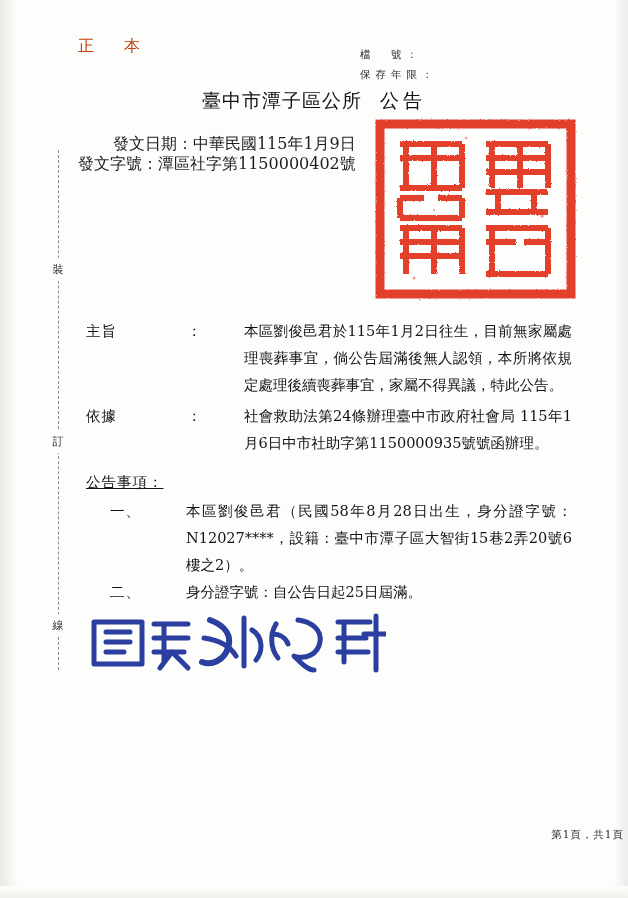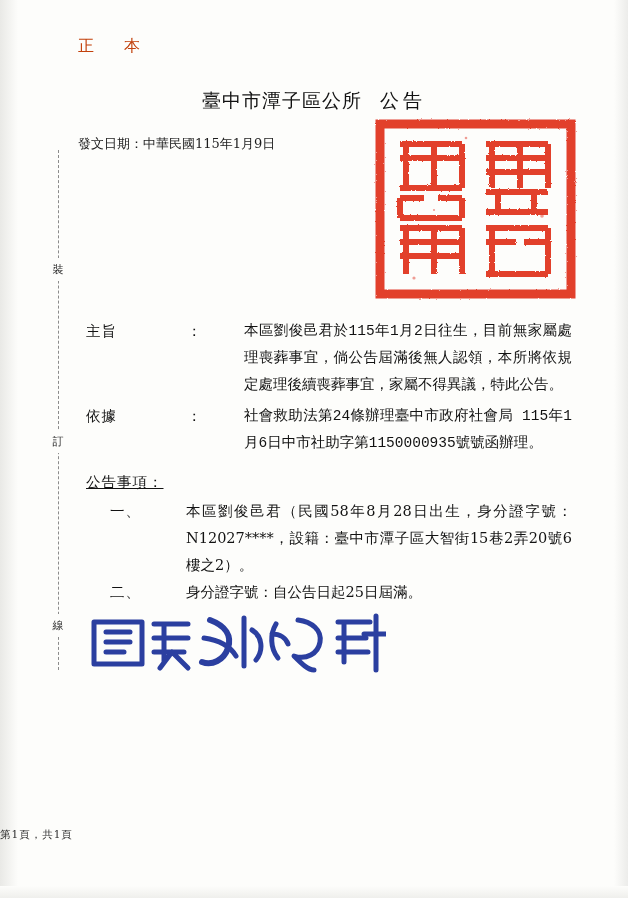--- a/index.html
+++ b/index.html
@@ -90,21 +90,21 @@
     font-size: 19px;
     letter-spacing: 1px;
     color: #111;
   }
   .title .pub { margin-left: 18px; letter-spacing: 4px; font-family: Liberation Mono, monospace; }
 
   .issue-block {
     position: absolute;
     left: 78px;
     top: 134px;
-    font-size: 13px;
+    font-size: 16px;
     line-height: 20px;
     color: #1d1d1d;
     text-align: right;
   }
 
   
   .seal {
     position: absolute;
     left: 374px;
     top: 118px;
@@ -123,21 +123,21 @@
     line-height: 27px;
     color: #121212;
   }
   .blk { display: flex; align-items: flex-start; margin-bottom: 4px; gap: 47px; }
   .blk .lead {
     flex: 0 0 auto;
     width: 54px;
     letter-spacing: 1px;
   }
   .blk .colon { flex: 0 0 auto; width: 10px; }
-  .blk .txt { flex: 1 1 auto; text-align: justify; font-family: Liberation Mono, monospace; }
+  .blk .txt { flex: 1 1 auto; text-align: justify; }
 
   .section-head {
     margin-top: 12px;
     margin-bottom: 2px;
     letter-spacing: 1px;
     text-decoration: underline;
   }
   .item {
     display: flex;
     align-items: flex-start;
@@ -152,23 +152,23 @@
     left: 86px;
     top: 608px;
     width: 300px;
     height: 70px;
     color: #2b3fa0;
   }
   .signature svg { display: block; }
 
   .footer {
     position: absolute;
-    left: 0; right: 12px;
+    left: 0; right: 4px;
     top: 828px;
-    text-align: left;
+    text-align: right;
     font-size: 10.5px;
     color: #2a2a2a;
     letter-spacing: 1px;
   }
 </style>
 </head>
 <body>
 
 <div class="page">
 
@@ -176,28 +176,41 @@
   <div class="scan-edge-right"></div>
   <div class="scan-edge-bottom"></div>
 
   <div class="bind-line"></div>
   <div class="bind-label l1">裝</div>
   <div class="bind-label l2">訂</div>
   <div class="bind-label l3">線</div>
 
   <div class="doc-type">正　本</div>
 
+  <div class="file-meta">
+    <div class="row">
+      <span class="lab">檔　號：</span>
+      <span></span>
+    </div>
+    <div class="row">
+      <span class="lab">保存年限：</span>
+      <span></span>
+    </div>
+  </div>
 
   <div class="title">
     <span>臺中市潭子區公所</span><span class="pub">公告</span>
   </div>
 
   <div class="issue-block">
     <div>
       <span>發文日期：</span><span>中華民國115年1月9日</span>
+    </div>
+    <div>
+      <span>發文字號：</span><span>潭區社字第1150000402號</span>
     </div>
   </div>
 
   <div class="seal">
     <svg width="203" height="182" viewBox="0 0 203 182" xmlns="http://www.w3.org/2000/svg">
       <defs>
         <filter id="rough">
           <feTurbulence type="fractalNoise" baseFrequency="0.9" numOctaves="3" result="n"></feTurbulence>
           <feDisplacementMap in="SourceGraphic" in2="n" scale="2.2"></feDisplacementMap>
         </filter>

